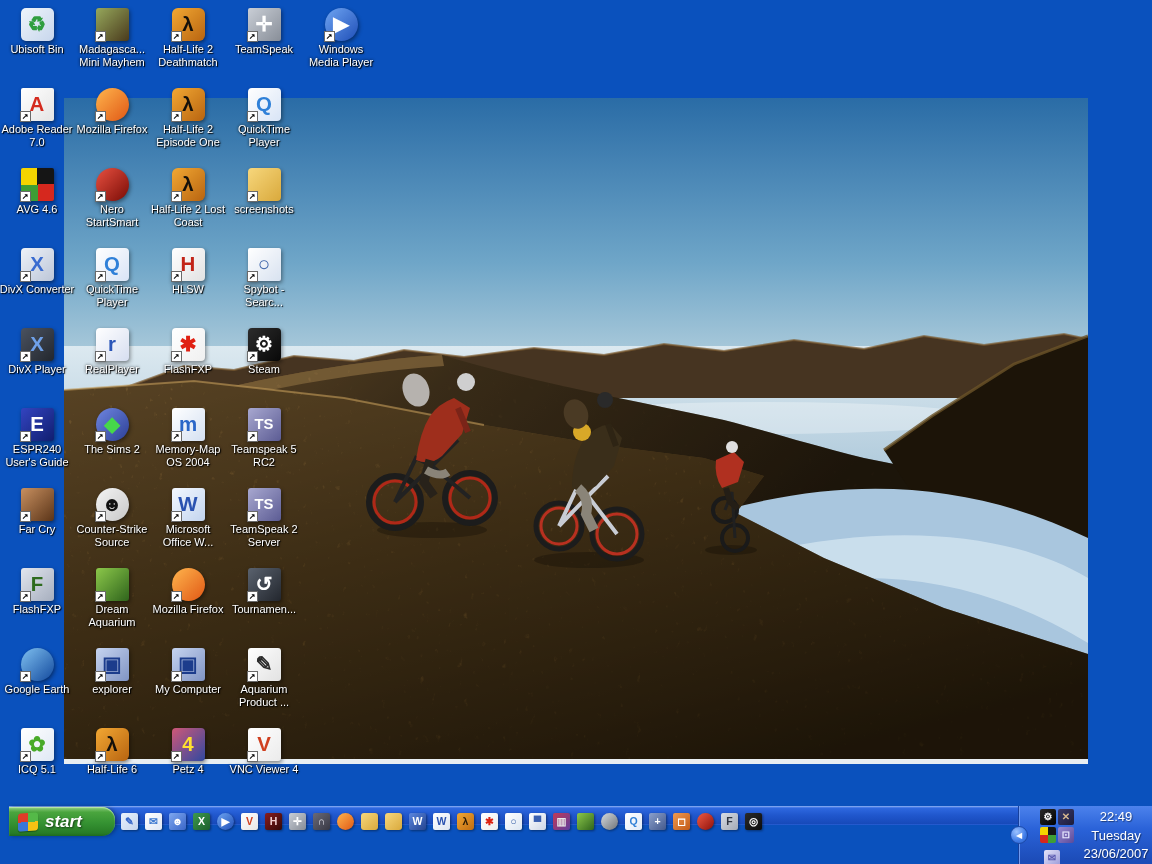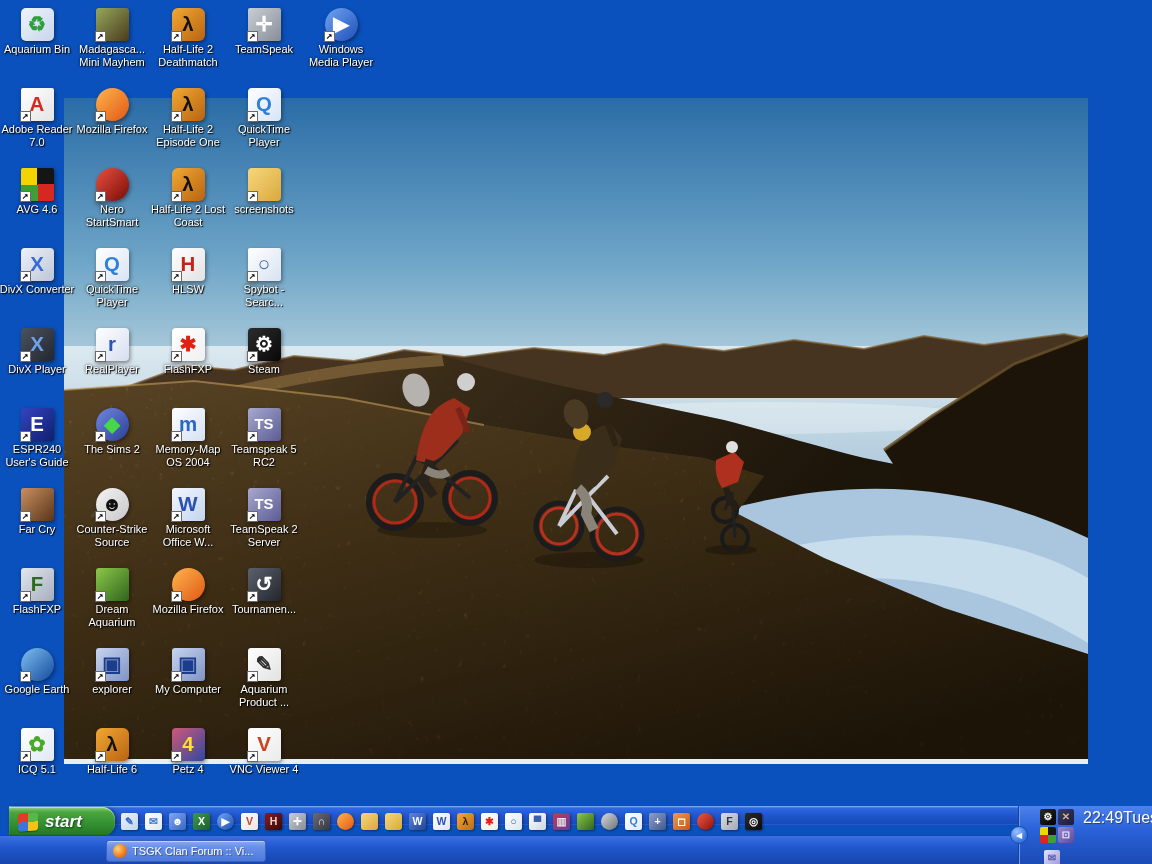--- a/index.html
+++ b/index.html
@@ -55,22 +55,22 @@
   .tray-chevron{position:absolute;left:-9px;top:20px;width:18px;height:18px;border-radius:50%;
      background:radial-gradient(circle at 35% 30%,#9cc2ff,#3f7ce8 60%,#2a5ec8);
      border:1px solid #1c4aa8;color:#fff;font-size:8px;display:flex;align-items:center;
      justify-content:center;cursor:pointer;box-sizing:border-box;}
   .tray-icons{position:absolute;left:21px;top:3px;display:grid;
      grid-template-columns:17px 17px;grid-auto-rows:17px;gap:1px;}
   .tray-ico{width:16px;height:16px;display:flex;align-items:center;justify-content:center;
      font-size:10px;font-weight:bold;cursor:pointer;}
   .tray-mail{position:absolute;left:25px;top:44px;}
   .tray-clock{position:absolute;right:3px;top:3px;bottom:3px;width:66px;display:flex;
-     flex-direction:row;justify-content:space-between;align-items:flex-start;color:#fff;
-     font-size:16px;text-shadow:1px 1px 1px rgba(0,0,0,.45);}
+     flex-direction:column;justify-content:space-between;align-items:center;color:#fff;
+     font-size:13px;text-shadow:1px 1px 1px rgba(0,0,0,.45);}
 </style>
 </head>
 <body>
 
 <div class="wallpaper">
 <svg width="1024" height="666" viewBox="0 0 1024 666">
   <defs>
     <linearGradient id="sky" x1="0" y1="0" x2="0" y2="1">
       <stop offset="0" stop-color="#2a6ca6"></stop>
           <stop offset="0.55" stop-color="#6fa6c8"></stop>
@@ -166,21 +166,21 @@
 </svg>
 </div>
 
 <div id="desktop-icons">
     <div class="desk-ico" style="left: -1px; top: 8px;">
       <div class="tilewrap">
         <div class="tile" style="height: 33px; width: 33px; border-radius: 5px; background: linear-gradient(135deg, rgb(238, 244, 251), rgb(199, 214, 236));">
           <span style="color: rgb(47, 158, 63); font-size: 20.46px; line-height: 1;">♻</span>
         </div>
       </div>
-      <div class="desk-label">Aquarium Bin</div>
+      <div class="desk-label">Ubisoft Bin</div>
     </div>
     <div class="desk-ico" style="left: -1px; top: 88px;">
       <div class="tilewrap">
         <div class="tile" style="height: 33px; width: 33px; border-radius: 2px; background: linear-gradient(135deg, rgb(255, 255, 255), rgb(228, 228, 228));">
           <span style="color: rgb(212, 42, 30); font-size: 20.46px; line-height: 1;">A</span>
         </div>
         <div class="shortcut-arrow">↗</div>
       </div>
       <div class="desk-label">Adobe Reader 7.0</div>
     </div>
@@ -590,26 +590,20 @@
         </div>
         <div class="ql-ico" style="height: 17px; width: 17px; border-radius: 50%; background: linear-gradient(135deg, rgb(239, 91, 68), rgb(142, 16, 10));"></div>
         <div class="ql-ico" style="height: 17px; width: 17px; border-radius: 2px; background: linear-gradient(135deg, rgb(216, 220, 228), rgb(164, 170, 182));">
           <span style="color: rgb(46, 52, 64); font-size: 10.54px; line-height: 1;">F</span>
         </div>
         <div class="ql-ico" style="height: 17px; width: 17px; border-radius: 2px; background: linear-gradient(135deg, rgb(42, 42, 42), rgb(12, 12, 12));">
           <span style="color: rgb(255, 255, 255); font-size: 10.54px; line-height: 1;">◎</span>
         </div>
       </div>
   </div>
-  <div class="tb-row2">
-    <div class="win-btn">
-      <span class="win-btn-ico"></span>
-      <span class="win-btn-label">TSGK Clan Forum :: Vi...</span>
-    </div>
-  </div>
   <div class="tray">
     <div class="tray-chevron">◀</div>
     <div class="tray-icons" id="tray-icons">
         <div class="tray-ico" style="height: 16px; width: 16px; border-radius: 2px; background: linear-gradient(135deg, rgb(42, 42, 42), rgb(0, 0, 0));">
           <span style="color: rgb(255, 255, 255); font-size: 9.92px; line-height: 1;">⚙</span>
         </div>
         <div class="tray-ico" style="height: 16px; width: 16px; border-radius: 2px; background: linear-gradient(135deg, rgb(58, 58, 106), rgb(28, 28, 58));">
           <span style="color: rgb(216, 184, 144); font-size: 9.92px; line-height: 1;">✕</span>
         </div>
         <div class="tray-ico" style="height: 16px; width: 16px; border-radius: 2px; background: conic-gradient(rgb(21, 21, 21) 0deg, rgb(21, 21, 21) 25%, rgb(63, 158, 53) 0deg, rgb(63, 158, 53) 50%, rgb(214, 40, 30) 0deg, rgb(214, 40, 30) 75%, rgb(244, 212, 0) 0deg);"></div>

